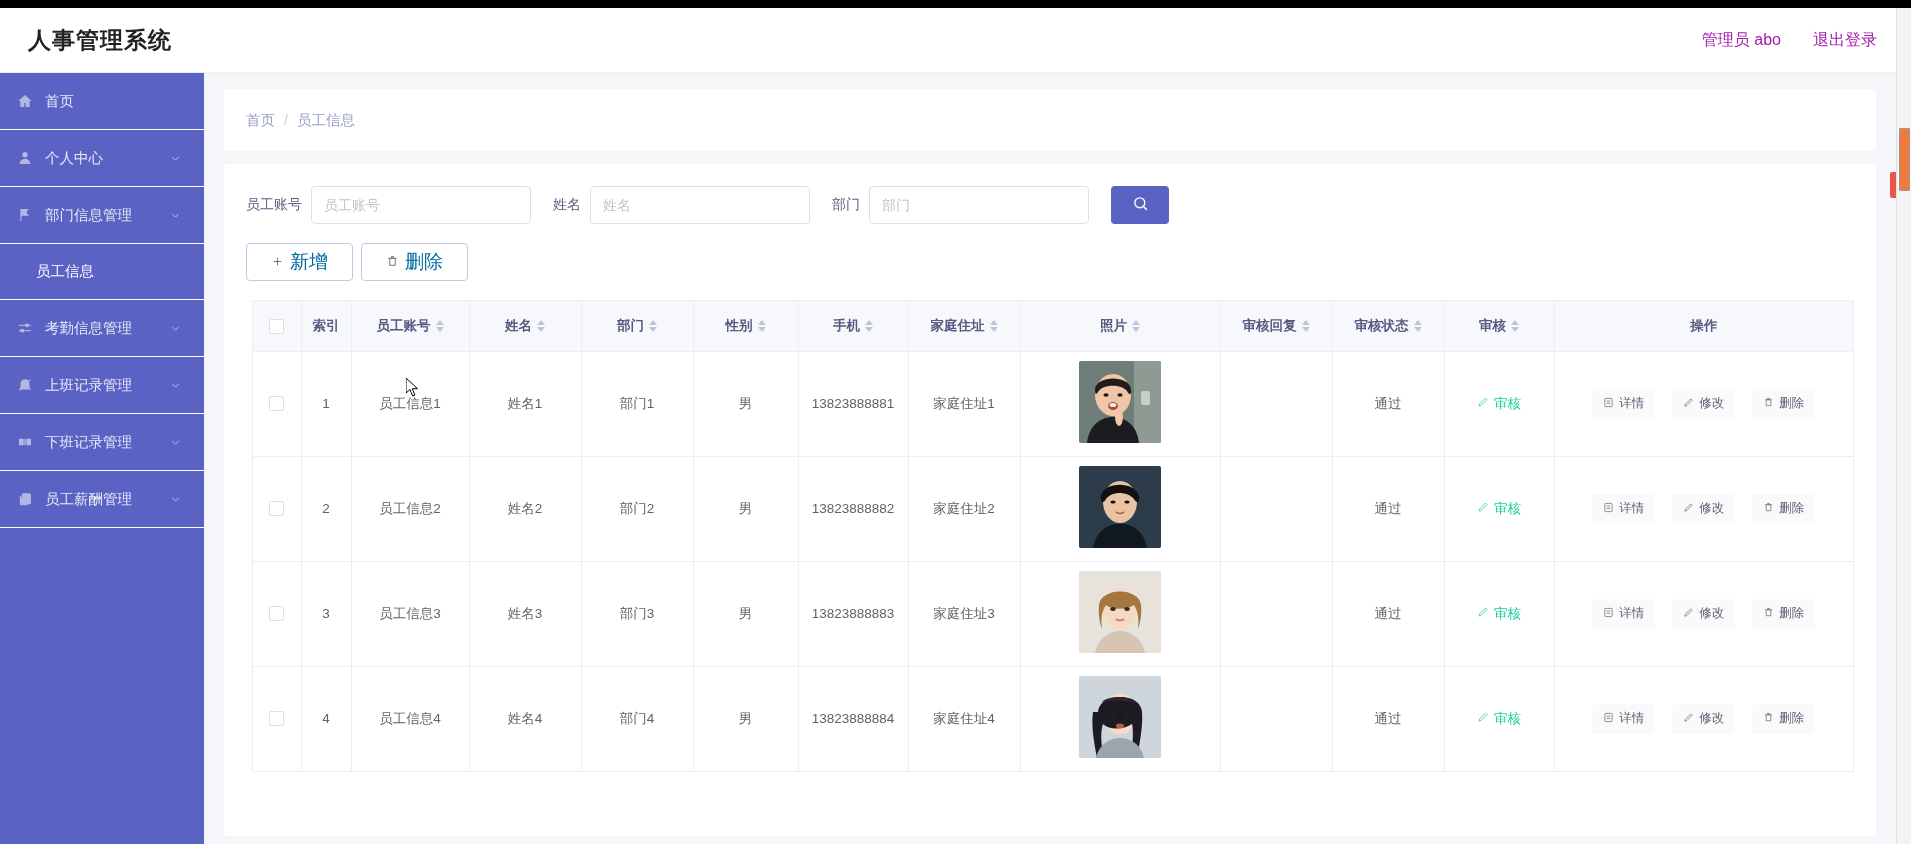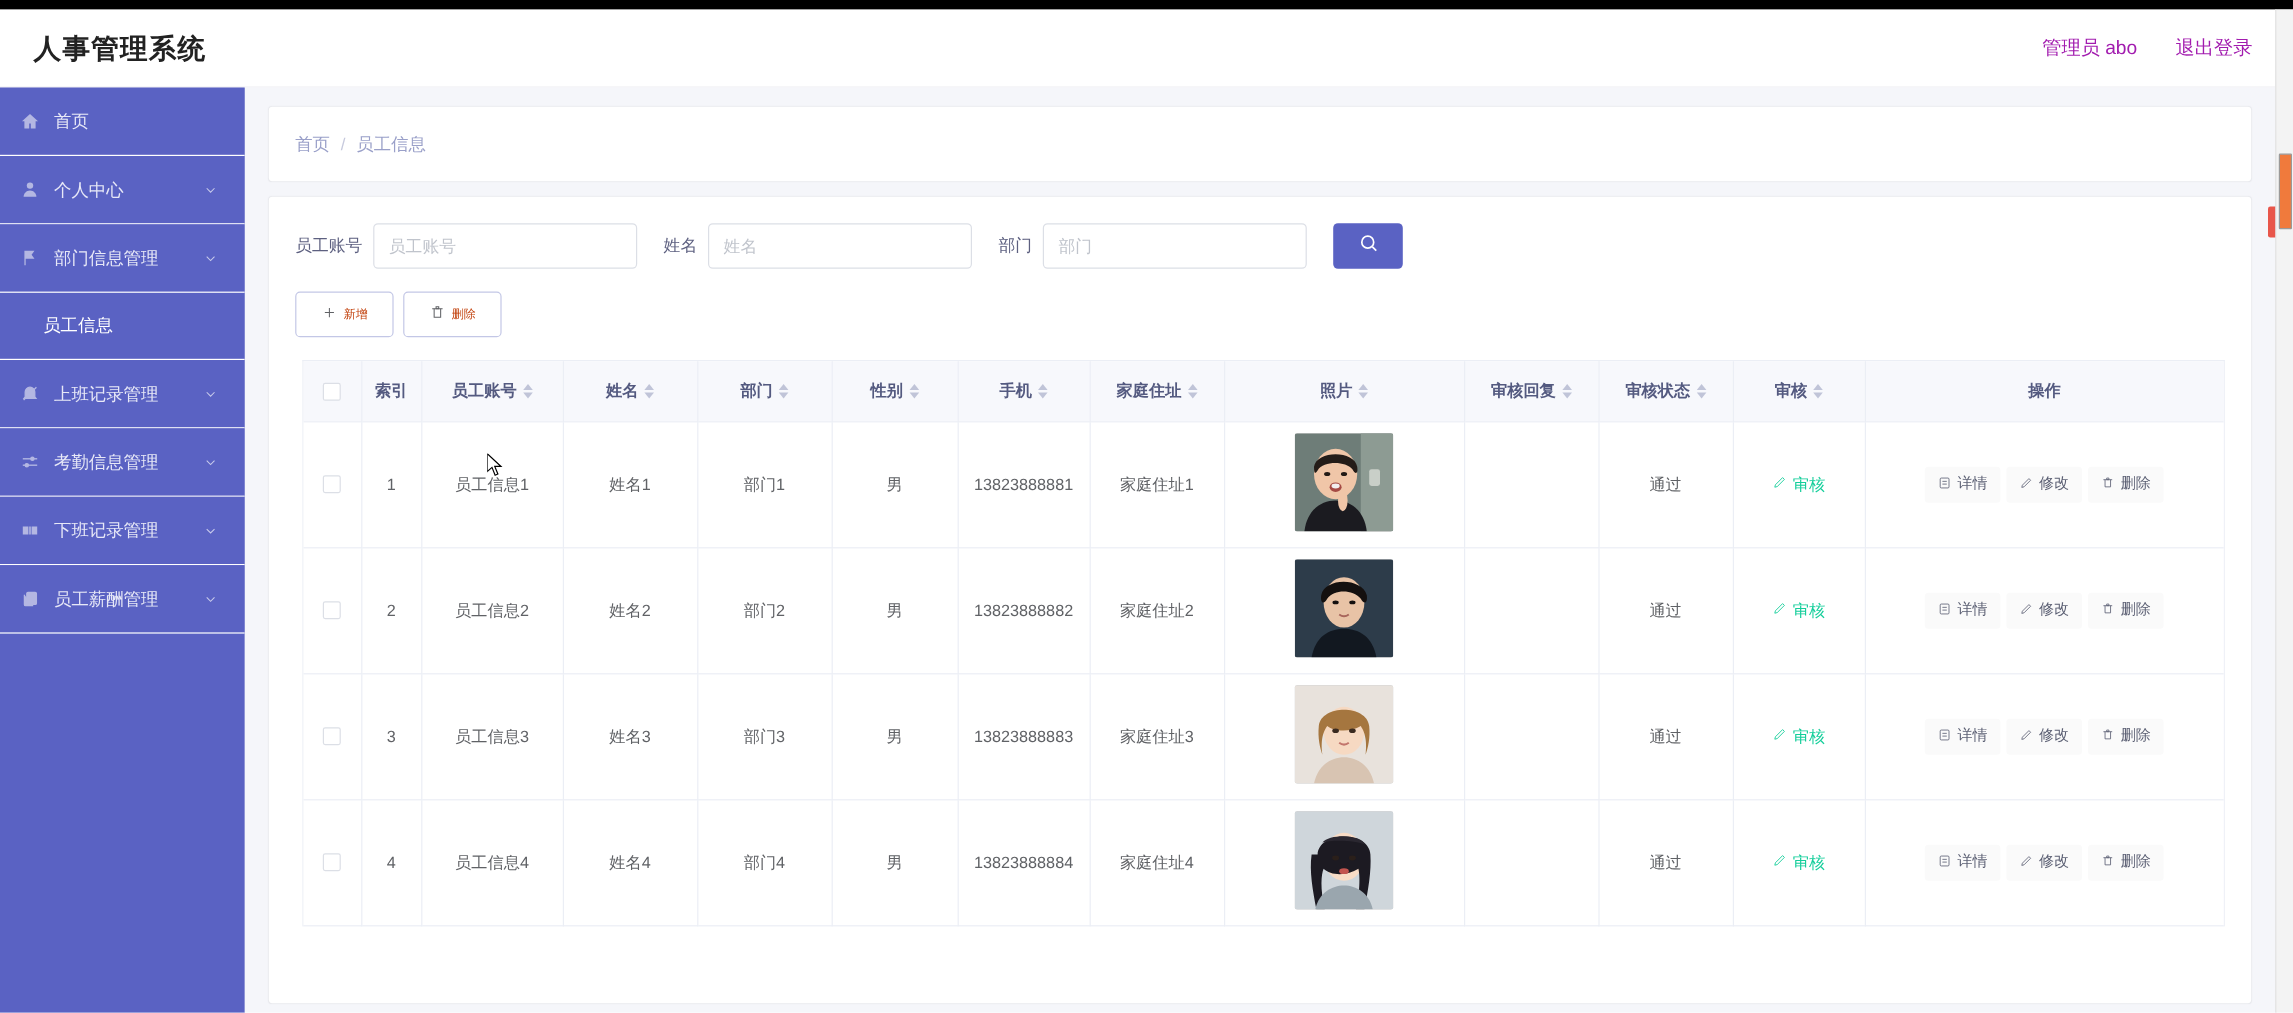--- a/index.html
+++ b/index.html
@@ -136,25 +136,25 @@
   .sf-btn-search svg { width: 17px; height: 17px; stroke: #fff; fill: none; stroke-width: 2; }
 
   
   .toolbar {
     display: flex; align-items: center;
     padding: 19px 0 0 22px; gap: 8px;
   }
   .tb-btn {
     height: 38px; min-width: 82px;
     border: 1px solid #c3c7e6; border-radius: 4px;
-    background: #fff; color: #c2410c;
-    font-size: 10px;
+    background: #fff; color: #0369a1;
+    font-size: 19px;
     display: inline-flex; align-items: center; justify-content: center;
     gap: 6px; cursor: pointer;
-    padding: 0 14px;
+    padding: 0 24px;
     font-family: "Liberation Sans", sans-serif;
   }
   .tb-btn svg { width: 13px; height: 13px; stroke: #606266; fill: none; stroke-width: 1.6; }
 
   
   .table-wrap { margin: 19px 22px 0 28px; border: 1px solid #ebeef5; border-bottom: none; }
   table.data { width: 100%; border-collapse: collapse; table-layout: fixed; }
   table.data th {
     background: #f7f8fc;
     color: #545a80;
@@ -203,21 +203,21 @@
     border: 1px solid #dcdfe6; border-radius: 2px;
     background: #fff; display: inline-block; cursor: pointer;
     vertical-align: middle;
   }
   .audit-link {
     color: #13ce9a; font-size: 13.5px;
     display: inline-flex; align-items: center; gap: 5px;
     cursor: pointer;
   }
   .audit-link svg { width: 12px; height: 12px; stroke: #13ce9a; fill: none; stroke-width: 1.5; }
-  .op-cell { display: flex; align-items: center; justify-content: center; gap: 5px; }
+  .op-cell { display: flex; align-items: center; justify-content: center; gap: 17px; }
   .op-btn {
     height: 30px;
     border: none; border-radius: 3px;
     background: #fafafa;
     color: #5b5f73; font-size: 12.5px;
     display: inline-flex; align-items: center; gap: 5px;
     padding: 0 11px; cursor: pointer;
     font-family: "Liberation Sans", sans-serif;
     white-space: nowrap;
   }
@@ -298,43 +298,43 @@
       </span>
     </div>
 
 
     <div class="submenu-item selected">
       <span>员工信息</span>
     </div>
 
     <div class="menu-item">
       <span class="mi-icon">
-        <svg viewBox="0 0 24 24" fill="none" stroke="#d7d9ef" stroke-width="1.6">
-          <path d="M6 16V10a6 6 0 0 1 12 0v6l1.5 2h-15z"></path>
-          <line x1="4" y1="20" x2="20" y2="4"></line>
-        </svg>
-      </span>
-      <span class="mi-label">上班记录管理</span>
-      <span class="mi-arrow">
-        <svg viewBox="0 0 24 24">
-            <polyline points="6 9 12 15 18 9"></polyline>
-          </svg>
-      </span>
-    </div>
-
-    <div class="menu-item">
-      <span class="mi-icon">
         <svg viewBox="0 0 24 24" fill="none" stroke="#d7d9ef" stroke-width="1.7">
           <line x1="3" y1="8" x2="21" y2="8"></line>
             <circle cx="15" cy="8" r="2" fill="#d7d9ef"></circle>
           <line x1="3" y1="16" x2="21" y2="16"></line>
             <circle cx="8" cy="16" r="2" fill="#d7d9ef"></circle>
         </svg>
       </span>
       <span class="mi-label">考勤信息管理</span>
+      <span class="mi-arrow">
+        <svg viewBox="0 0 24 24">
+            <polyline points="6 9 12 15 18 9"></polyline>
+          </svg>
+      </span>
+    </div>
+
+    <div class="menu-item">
+      <span class="mi-icon">
+        <svg viewBox="0 0 24 24" fill="none" stroke="#d7d9ef" stroke-width="1.6">
+          <path d="M6 16V10a6 6 0 0 1 12 0v6l1.5 2h-15z"></path>
+          <line x1="4" y1="20" x2="20" y2="4"></line>
+        </svg>
+      </span>
+      <span class="mi-label">上班记录管理</span>
       <span class="mi-arrow">
         <svg viewBox="0 0 24 24">
             <polyline points="6 9 12 15 18 9"></polyline>
           </svg>
       </span>
     </div>
 
     <div class="menu-item">
       <span class="mi-icon">
         <svg viewBox="0 0 24 24">

